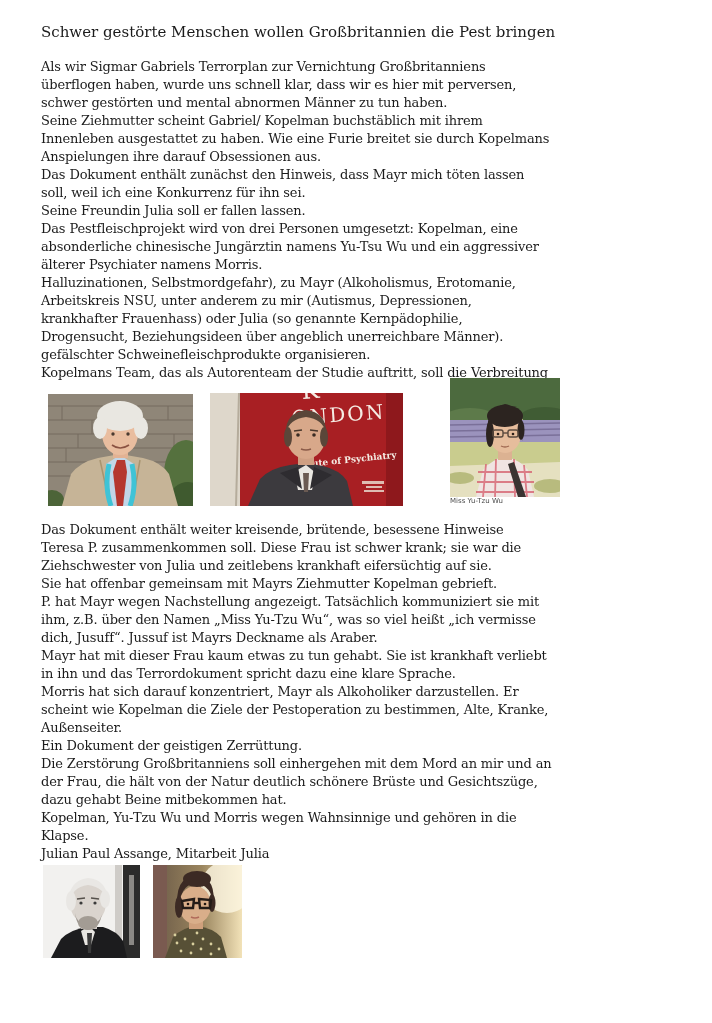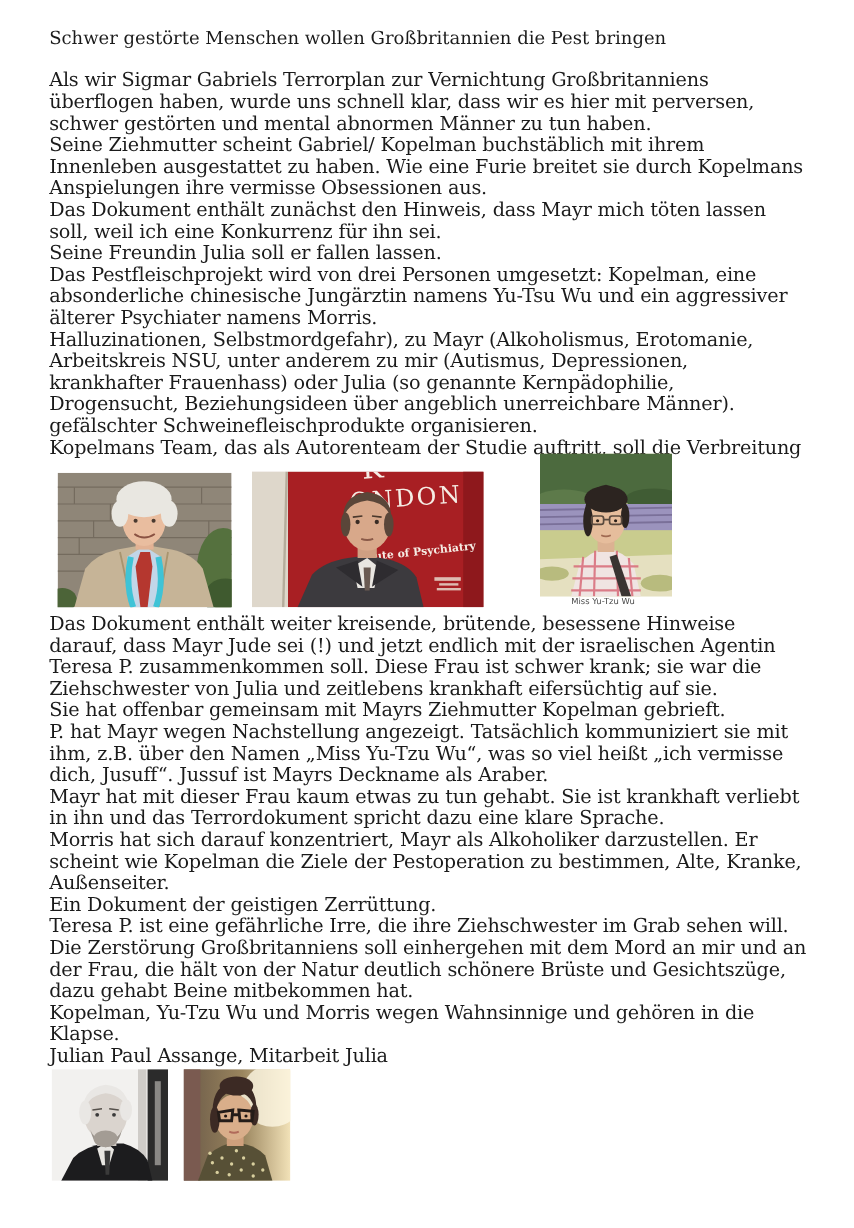--- a/index.html
+++ b/index.html
@@ -1,49 +1,49 @@
 <!DOCTYPE html>
 <html lang="de"><head>
 <meta charset="utf-8">
 <style>
   html,body{margin:0;padding:0;background:#ffffff;}
   body{width:712px;height:1023px;overflow:hidden;
        font-family:"DejaVu Serif","Liberation Serif",serif;color:#1b1b1b;}
   .page{padding:23px 0 0 41px;}
   .title-line{font-size:15px;line-height:18px;white-space:nowrap;}
   .spacer{height:17px;}
-  .tline{font-size:16px;line-height:18px;white-space:nowrap;letter-spacing:-0.15px;}
+  .tline{font-size:13px;line-height:18px;white-space:nowrap;letter-spacing:-0.15px;}
   .photo-row1{margin-top:-4px;height:128px;display:flex;align-items:flex-end;}
   .photo-row2{margin-top:2px;display:flex;}
   .ph{display:block;}
   .p1{margin-left:7px;}
   .p2{margin-left:17px;}
   .p3wrap{margin-left:47px;}
   .p3cap{font-family:"DejaVu Sans","Liberation Sans",sans-serif;font-size:7px;
-         line-height:9px;height:9px;color:#4a4a4a;text-align:center;padding-right:5px;}
+         line-height:9px;height:9px;color:#4a4a4a;text-align:left;padding-right:5px;}
   .p4{margin-left:2px;}
   .p5{margin-left:13px;}
-  .block2{margin-top:5px;}
+  .block2{margin-top:15px;}
   svg{display:block;}
 </style>
 </head>
 <body>
 
 <div class="page">
 
   <div class="title-line">Schwer gestörte Menschen wollen Großbritannien die Pest bringen</div>
   <div class="spacer"></div>
 
   <div>
     <div class="tline">Als wir Sigmar Gabriels Terrorplan zur Vernichtung Großbritanniens</div>
     <div class="tline">überflogen haben, wurde uns schnell klar, dass wir es hier mit perversen,</div>
     <div class="tline">schwer gestörten und mental abnormen Männer zu tun haben.</div>
     <div class="tline">Seine Ziehmutter scheint Gabriel/ Kopelman buchstäblich mit ihrem</div>
     <div class="tline">Innenleben ausgestattet zu haben. Wie eine Furie breitet sie durch Kopelmans</div>
-    <div class="tline">Anspielungen ihre vermisse Obsessionen aus.</div>
+    <div class="tline">Anspielungen ihre darauf Obsessionen aus.</div>
     <div class="tline">Das Dokument enthält zunächst den Hinweis, dass Mayr mich töten lassen</div>
     <div class="tline">soll, weil ich eine Konkurrenz für ihn sei.</div>
     <div class="tline">Seine Freundin Julia soll er fallen lassen.</div>
     <div class="tline">Das Pestfleischprojekt wird von drei Personen umgesetzt: Kopelman, eine</div>
     <div class="tline">absonderliche chinesische Jungärztin namens Yu-Tsu Wu und ein aggressiver</div>
     <div class="tline">älterer Psychiater namens Morris.</div>
     <div class="tline">Halluzinationen, Selbstmordgefahr), zu Mayr (Alkoholismus, Erotomanie,</div>
     <div class="tline">Arbeitskreis NSU, unter anderem zu mir (Autismus, Depressionen,</div>
     <div class="tline">krankhafter Frauenhass) oder Julia (so genannte Kernpädophilie,</div>
     <div class="tline">Drogensucht, Beziehungsideen über angeblich unerreichbare Männer).</div>
@@ -161,34 +161,32 @@
         <circle cx="48" cy="56" r="1.3" fill="#2a1e18"></circle>
           <circle cx="63" cy="56" r="1.3" fill="#2a1e18"></circle>
         <path d="M51,68 Q55,70 59,68" stroke="#a06a52" stroke-width="1.3" fill="none"></path>
       </svg>
       <div class="p3cap">Miss Yu-Tzu Wu</div>
     </div>
   </div>
 
   <div class="block2">
     <div class="tline">Das Dokument enthält weiter kreisende, brütende, besessene Hinweise</div>
-    <div class="tline">darauf, dass Mayr Jude sei (!) und jetzt endlich mit der israelischen Agentin</div>
     <div class="tline">Teresa P. zusammenkommen soll. Diese Frau ist schwer krank; sie war die</div>
     <div class="tline">Ziehschwester von Julia und zeitlebens krankhaft eifersüchtig auf sie.</div>
     <div class="tline">Sie hat offenbar gemeinsam mit Mayrs Ziehmutter Kopelman gebrieft.</div>
     <div class="tline">P. hat Mayr wegen Nachstellung angezeigt. Tatsächlich kommuniziert sie mit</div>
     <div class="tline">ihm, z.B. über den Namen „Miss Yu-Tzu Wu“, was so viel heißt „ich vermisse</div>
     <div class="tline">dich, Jusuff“. Jussuf ist Mayrs Deckname als Araber.</div>
     <div class="tline">Mayr hat mit dieser Frau kaum etwas zu tun gehabt. Sie ist krankhaft verliebt</div>
     <div class="tline">in ihn und das Terrordokument spricht dazu eine klare Sprache.</div>
     <div class="tline">Morris hat sich darauf konzentriert, Mayr als Alkoholiker darzustellen. Er</div>
     <div class="tline">scheint wie Kopelman die Ziele der Pestoperation zu bestimmen, Alte, Kranke,</div>
     <div class="tline">Außenseiter.</div>
     <div class="tline">Ein Dokument der geistigen Zerrüttung.</div>
-    <div class="tline">Teresa P. ist eine gefährliche Irre, die ihre Ziehschwester im Grab sehen will.</div>
     <div class="tline">Die Zerstörung Großbritanniens soll einhergehen mit dem Mord an mir und an</div>
     <div class="tline">der Frau, die hält von der Natur deutlich schönere Brüste und Gesichtszüge,</div>
     <div class="tline">dazu gehabt Beine mitbekommen hat.</div>
     <div class="tline">Kopelman, Yu-Tzu Wu und Morris wegen Wahnsinnige und gehören in die</div>
     <div class="tline">Klapse.</div>
     <div class="tline">Julian Paul Assange, Mitarbeit Julia</div>
   </div>
 
   <div class="photo-row2">
 

